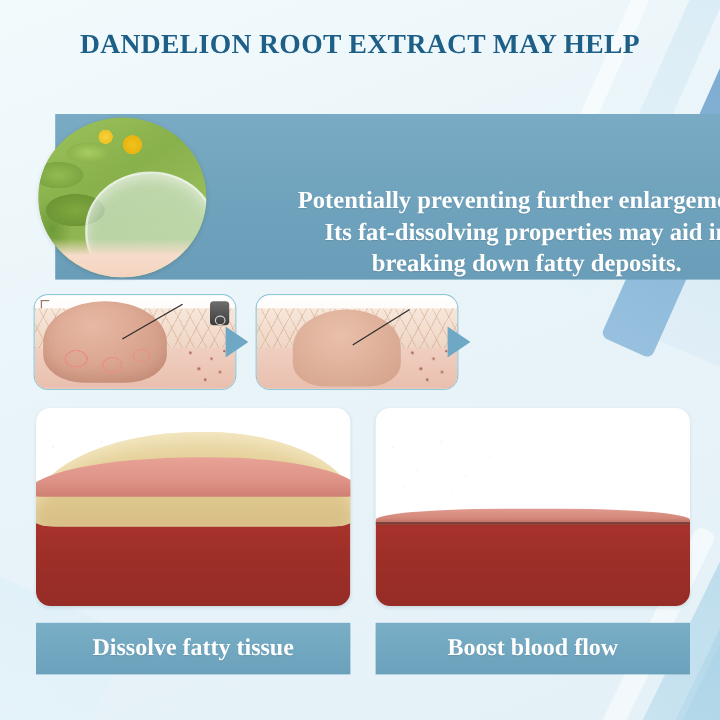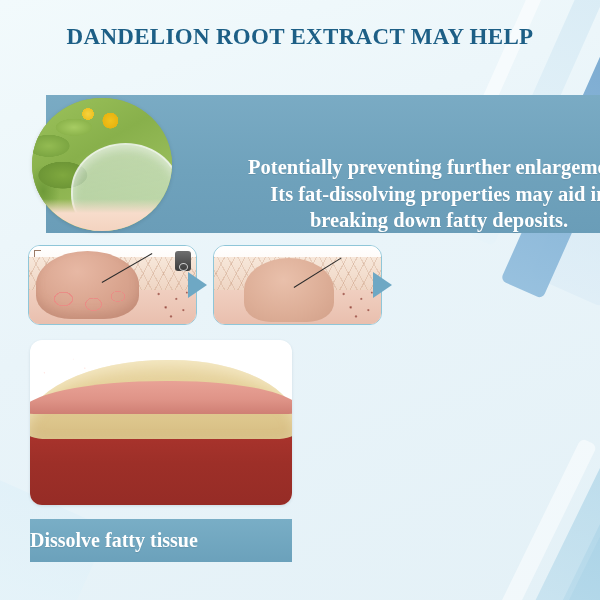--- a/index.html
+++ b/index.html
@@ -269,21 +269,21 @@
     border-radius:40% 40% 0 0 / 70% 70% 0 0;
   }
   .dark-seam {
     position:absolute; left:0; right:0; bottom:41.5%; height:2px;
     background:rgba(70,30,25,.55);
   }
 
   .label-bar {
     margin-top:14px; width:100%; height:43px;
     background:linear-gradient(180deg,#79aec6,#6ba1bb);
-    display:flex; align-items:center; justify-content:flex-start;
+    display:flex; align-items:center; justify-content:center;
   }
   .label-bar span {
     color:#ffffff; font-size:20px; font-weight:bold;
     text-shadow:0 1px 1px rgba(0,0,0,.10);
   }
 </style>
 </head>
 <body>
 
 <div id="bg-layer">
@@ -356,16 +356,27 @@
         <div class="dark-seam"></div>
         <div class="fat-mound"></div>
         <div class="fat-sheen"></div>
         <div class="skin-layer-arc"></div>
       </div>
       <div class="label-bar">
         <span>Dissolve fatty tissue</span>
       </div>
     </div>
 
+    <div class="big-card bc-right">
+      <div class="big-img">
+        <div class="muscle"></div>
+        <div class="muscle-speckle"></div>
+        <div class="skin-line-flat"></div>
+        <div class="dark-seam"></div>
+      </div>
+      <div class="label-bar">
+        <span>Boost blood flow</span>
+      </div>
+    </div>
 
   </div>
 
 </div>
 
 </body></html>

